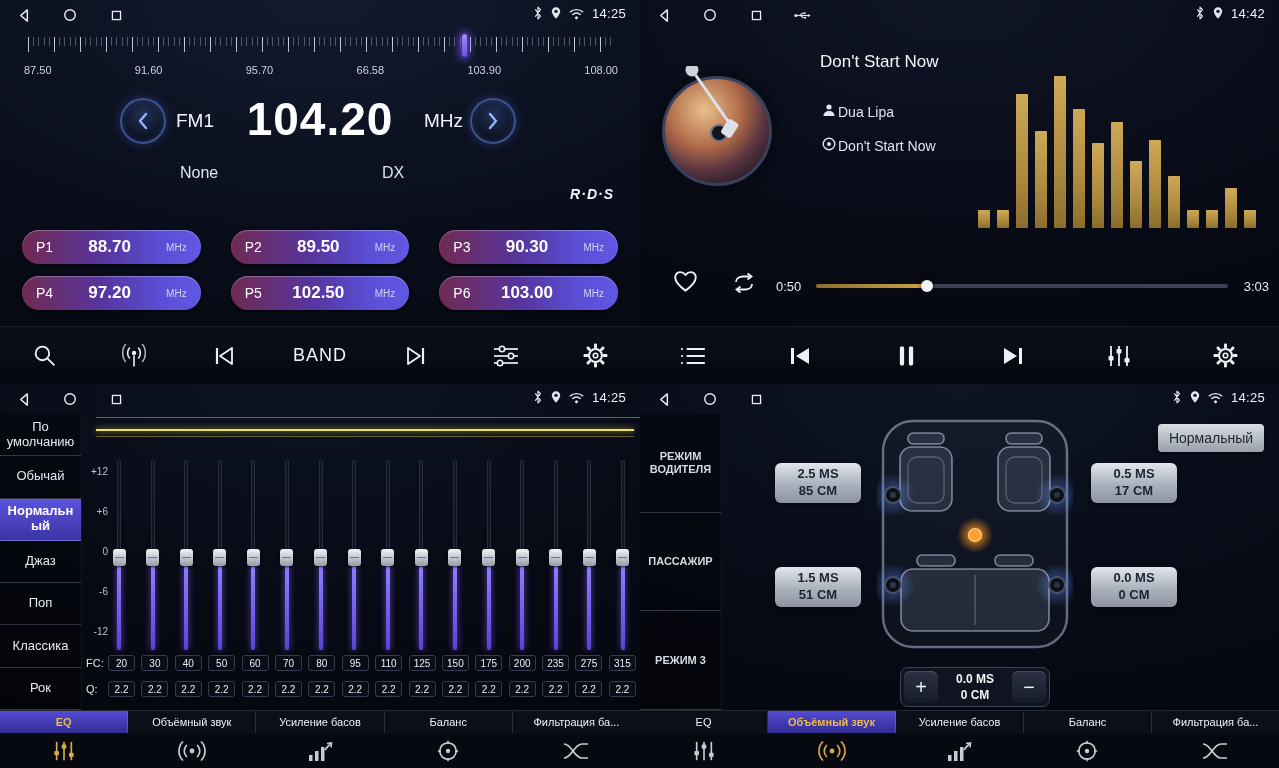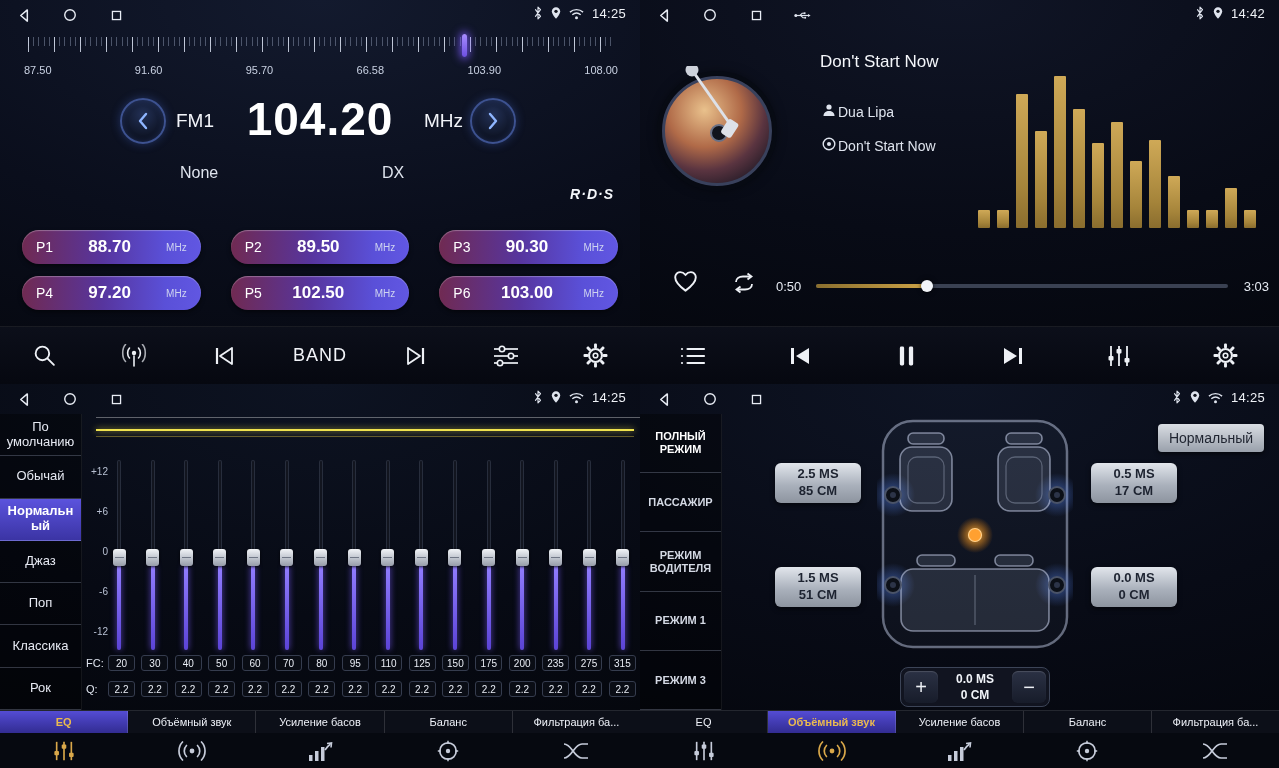--- a/index.html
+++ b/index.html
@@ -722,24 +722,22 @@
         <span><svg width="15" height="12" viewBox="0 0 16 12">
               <path d="M1 4 C5 .5 11 .5 15 4" fill="none" stroke="#dfe4ee" stroke-width="1.5"></path>
               <path d="M3.5 6.8 C6.2 4.5 9.8 4.5 12.5 6.8" fill="none" stroke="#dfe4ee" stroke-width="1.5"></path>
               <circle cx="8" cy="10" r="1.6" fill="#dfe4ee"></circle>
             </svg></span>
         <span class="sb-time">14:25</span>
       </span>
     </div>
 
     <div class="side sur-side">
-      <div class="item active">ПОЛНЫЙ РЕЖИМ</div>
+      <div class="item">РЕЖИМ ВОДИТЕЛЯ</div>
       <div class="item">ПАССАЖИР</div>
-      <div class="item">РЕЖИМ ВОДИТЕЛЯ</div>
-      <div class="item">РЕЖИМ 1</div>
       <div class="item">РЕЖИМ 3</div>
     </div>
 
     <div class="norm-btn">Нормальный</div>
 
     <svg class="car" width="196" height="244" viewBox="0 0 196 244">
       <defs>
         <radialGradient id="gBlue">
             <stop offset="0%" stop-color="#5b8cff" stop-opacity="0.5"></stop>
             <stop offset="100%" stop-color="#5b8cff" stop-opacity="0"></stop>

